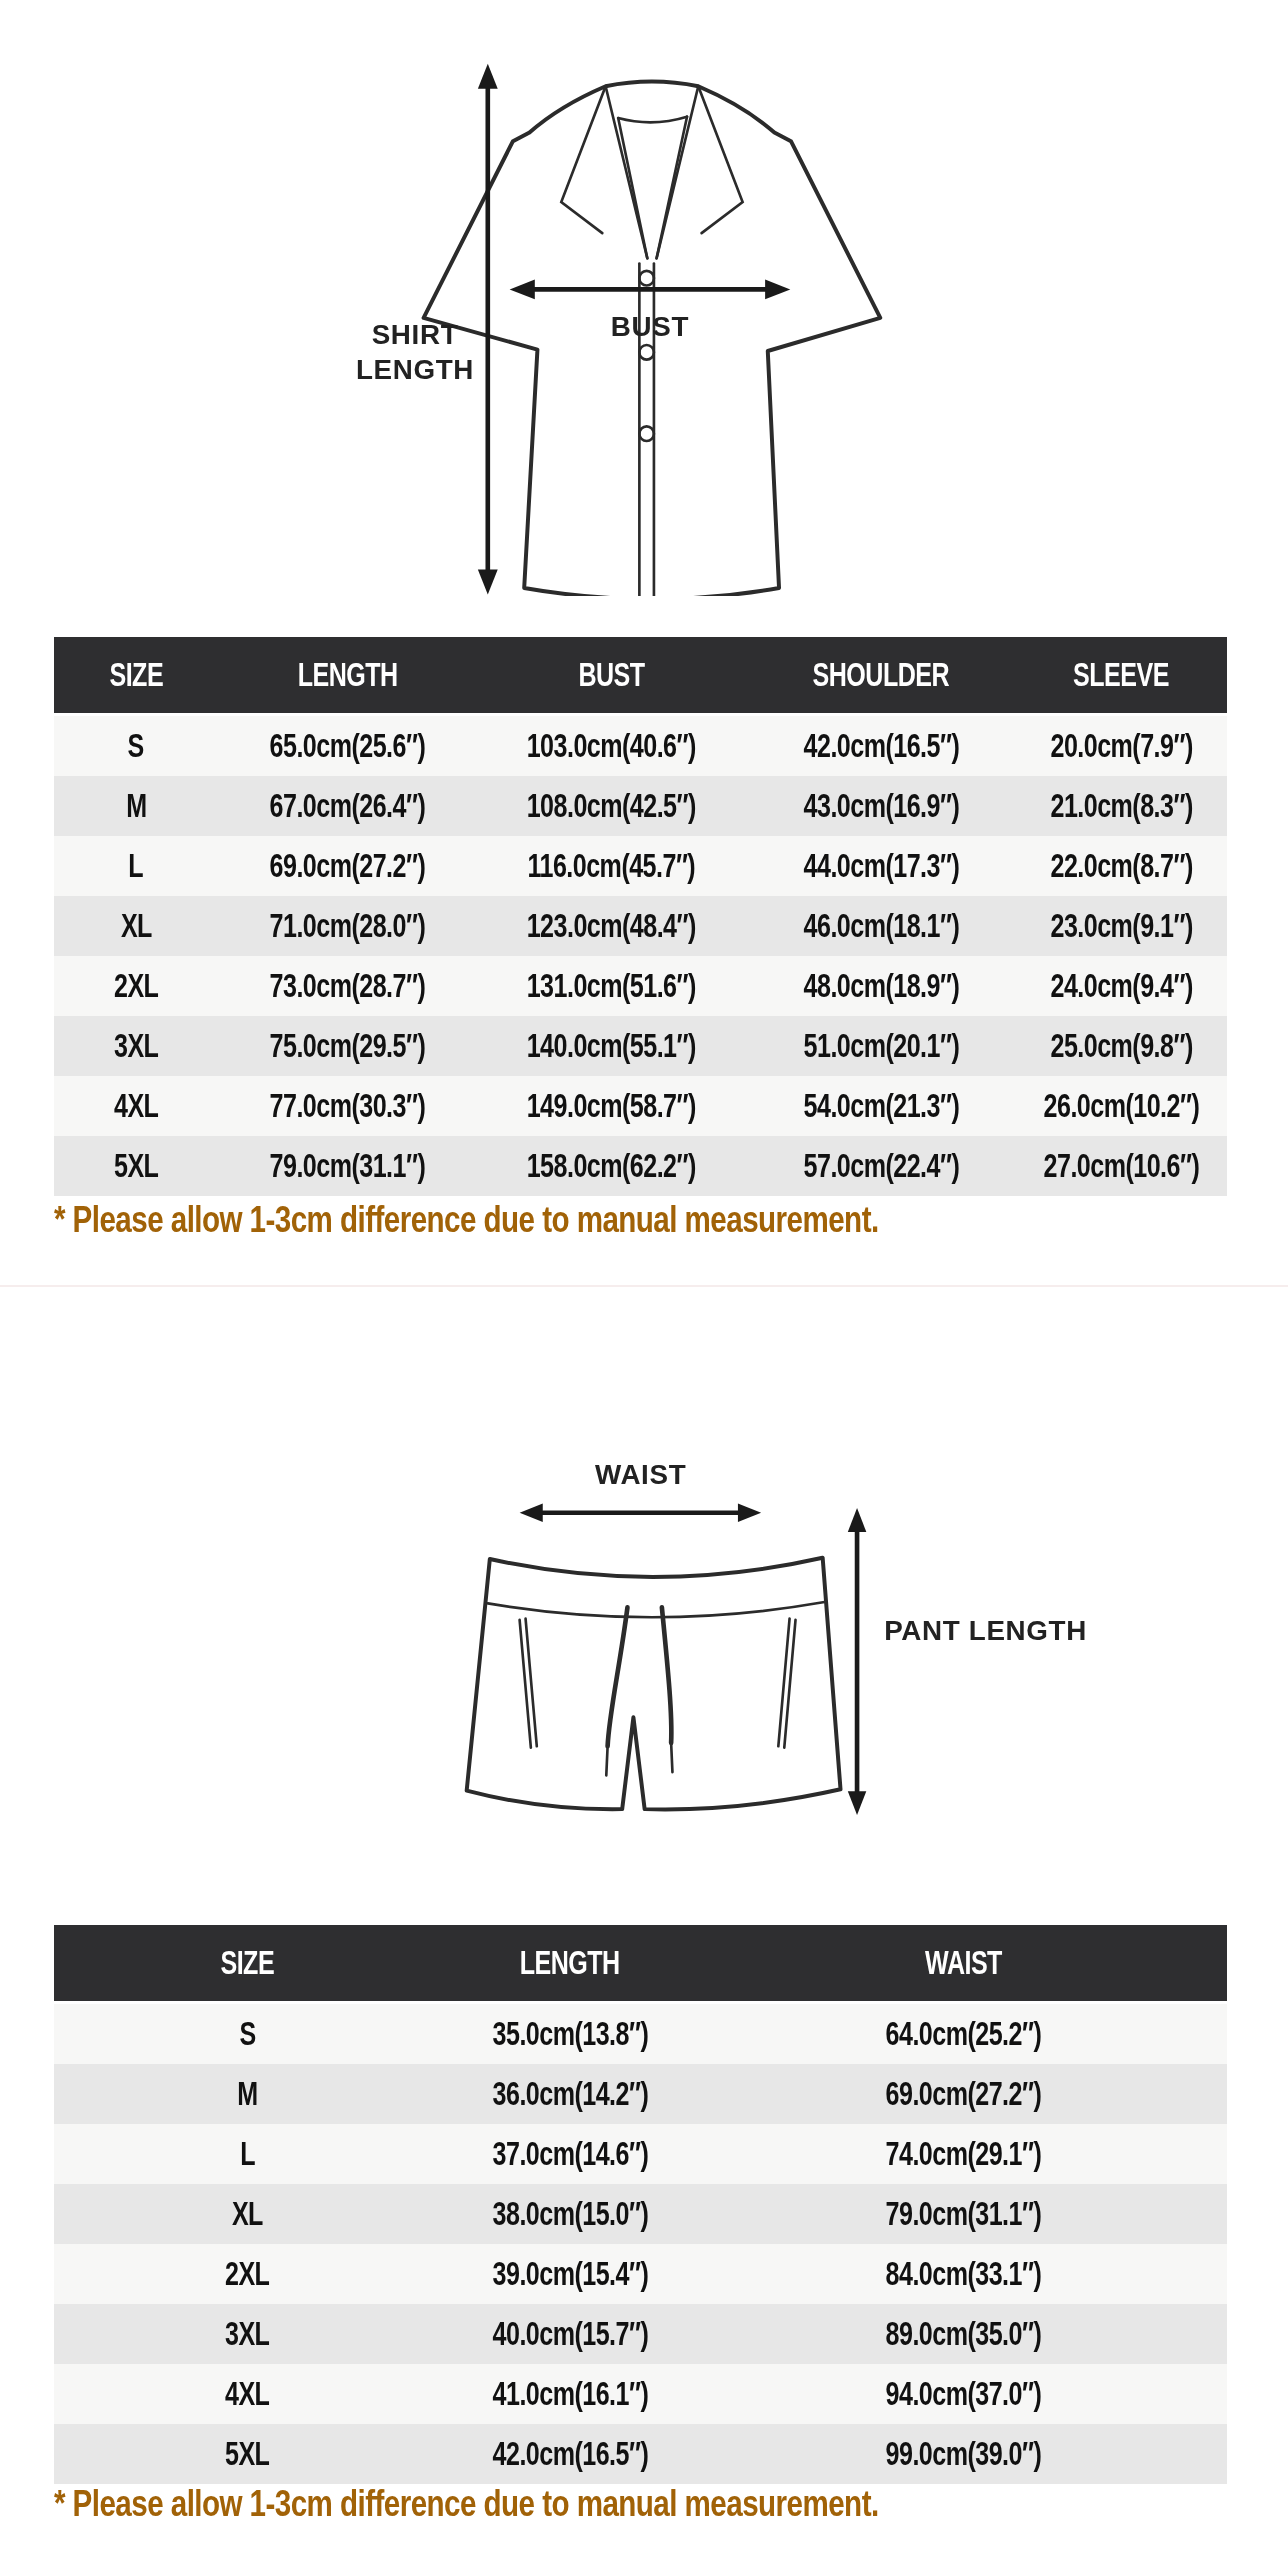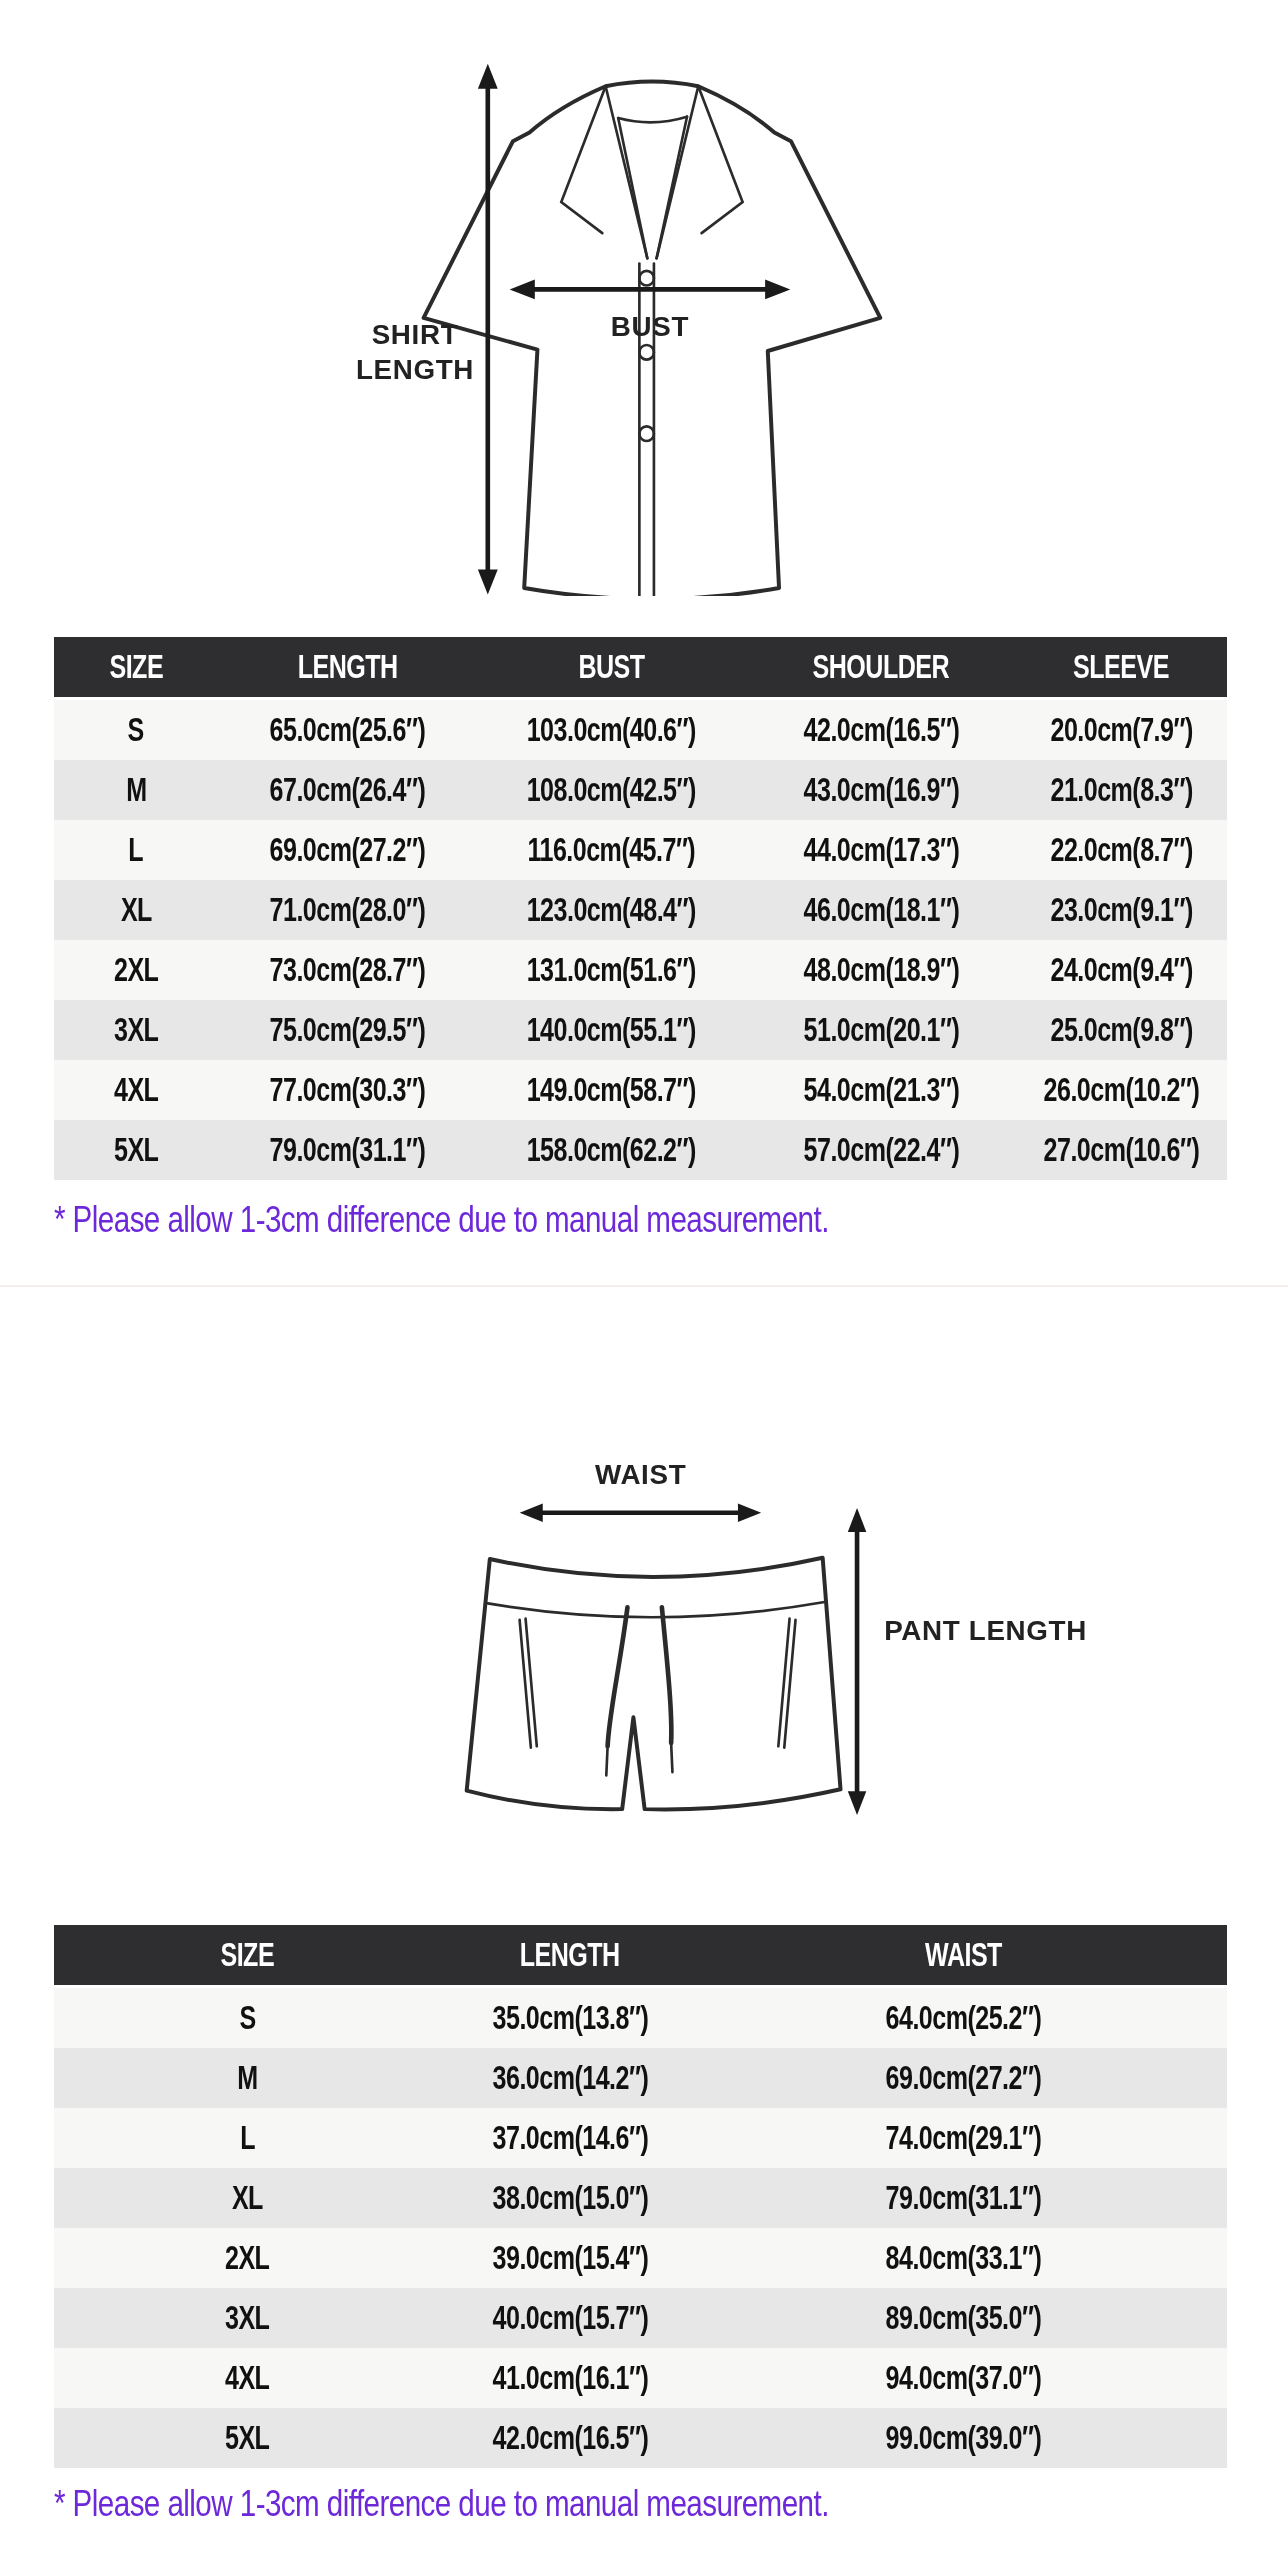--- a/index.html
+++ b/index.html
@@ -23,34 +23,34 @@
     font-weight:700;font-size:42px;fill:#222222;letter-spacing:1px;
   }
   
   .size-table-wrap{position:absolute;left:54px;width:1173px;}
   #shirt-table-wrap{top:637px;}
   #shorts-table-wrap{top:1925px;}
   table{border-collapse:collapse;width:100%;table-layout:fixed;}
   thead th{
     background:#2e2e30;color:#ffffff;height:60px;
     font-size:33px;font-weight:700;text-align:center;vertical-align:middle;
-    border-bottom:3.3px solid #ffffff;padding:0;
+    border-bottom:3.3px solid #ffffff;padding:8px;
   }
   tbody td{
     height:60px;font-size:33px;font-weight:700;color:#111111;
     text-align:center;vertical-align:middle;padding:0;
   }
   tbody tr:nth-child(odd){background:#f7f7f6;}
   tbody tr:nth-child(even){background:#e7e7e7;}
   
   .cnd{display:inline-block;transform:scaleX(0.76);letter-spacing:-0.7px;white-space:nowrap;}
   
   .note{
     position:absolute;left:54px;
-    font-size:37px;font-weight:400;color:#6d28d9;white-space:nowrap;
+    font-size:37px;font-weight:700;color:#a16207;white-space:nowrap;
   }
   .note .cnd{transform:scaleX(0.80);transform-origin:left center;}
   #note-shirt{top:1199px;}
   #note-shorts{top:2483px;}
   
   #section-divider{
     position:absolute;top:1285px;left:0;width:1288px;height:2px;
     background:#f6eded;
   }
 </style>

